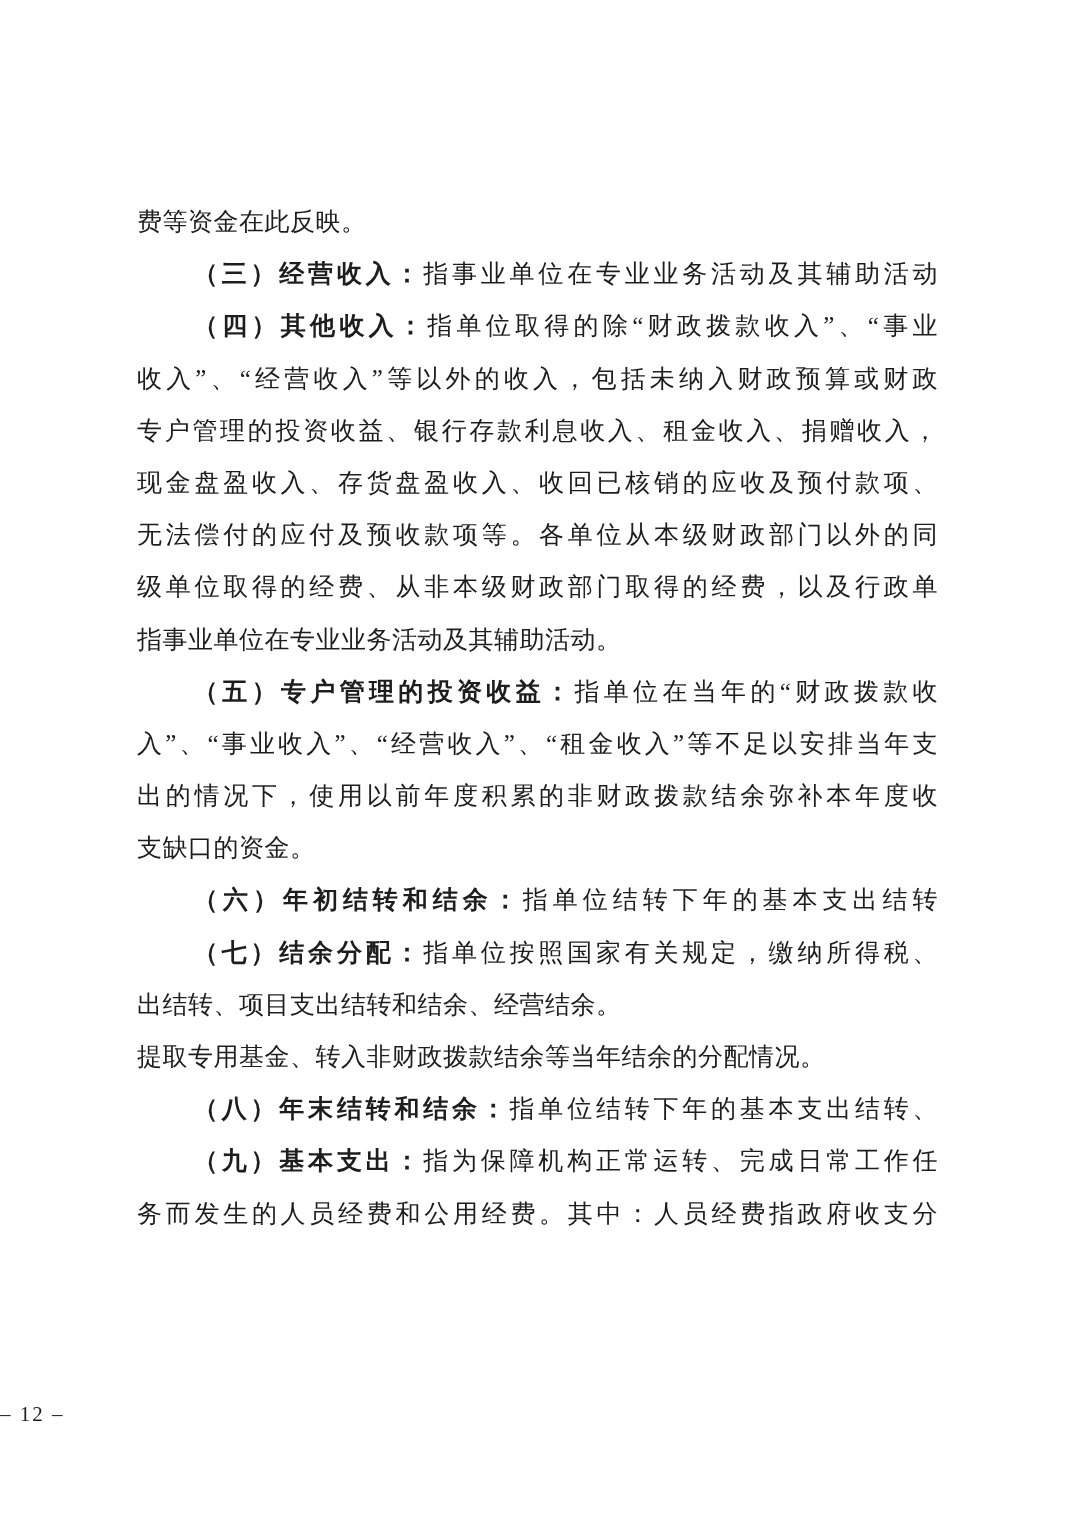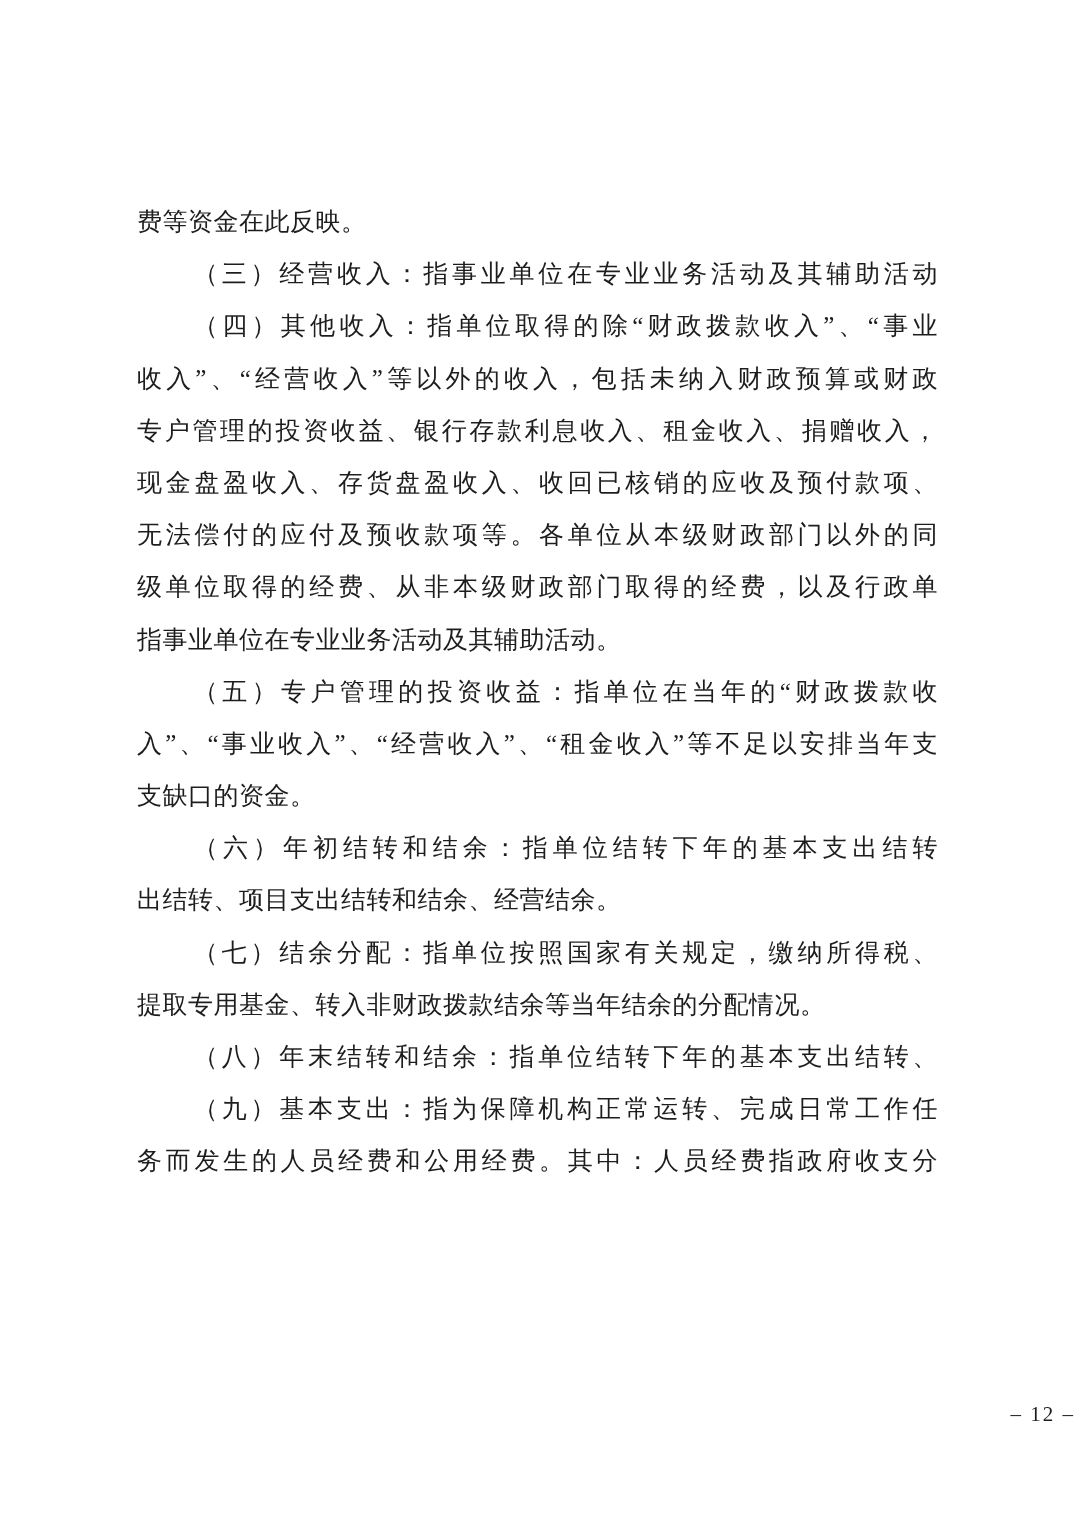--- a/index.html
+++ b/index.html
@@ -36,28 +36,28 @@
     letter-spacing: 0.5px;
   }
   .line.justify {
     text-align: justify;
     text-align-last: justify;
   }
   .line.indent {
     text-indent: 56px;
   }
   .line .term {
-    font-weight: normal;
+    font-weight: bold;
   }
   .footer {
     position: absolute;
     left: 0;
     width: 100%;
     top: 1402px;
-    text-align: right;
+    text-align: left;
     font-size: 21px;
     letter-spacing: 2px;
     color: #1d1d1d;
   }
 </style>
 </head>
 <body>
 
 <div class="page">
 
@@ -67,24 +67,25 @@
       <div class="line justify indent"><span class="term">（三）经营收入：</span><span>指事业单位在专业业务活动及其辅助活动</span></div>
       <div class="line justify indent"><span class="term">（四）其他收入：</span><span>指单位取得的除“财政拨款收入”、“事业</span></div>
       <div class="line justify"><span>收入”、“经营收入”等以外的收入，包括未纳入财政预算或财政</span></div>
       <div class="line justify"><span>专户管理的投资收益、银行存款利息收入、租金收入、捐赠收入，</span></div>
       <div class="line justify"><span>现金盘盈收入、存货盘盈收入、收回已核销的应收及预付款项、</span></div>
       <div class="line justify"><span>无法偿付的应付及预收款项等。各单位从本级财政部门以外的同</span></div>
       <div class="line justify"><span>级单位取得的经费、从非本级财政部门取得的经费，以及行政单</span></div>
       <div class="line"><span>指事业单位在专业业务活动及其辅助活动。</span></div>
       <div class="line justify indent"><span class="term">（五）专户管理的投资收益：</span><span>指单位在当年的“财政拨款收</span></div>
       <div class="line justify"><span>入”、“事业收入”、“经营收入”、“租金收入”等不足以安排当年支</span></div>
+      <div class="line justify"><span>出的情况下，使用以前年度积累的非财政拨款结余弥补本年度收</span></div>
       <div class="line"><span>支缺口的资金。</span></div>
       <div class="line justify indent"><span class="term">（六）年初结转和结余：</span><span>指单位结转下年的基本支出结转</span></div>
+      <div class="line justify indent"><span class="term">（七）结余分配：</span><span>指单位按照国家有关规定，缴纳所得税、</span></div>
       <div class="line"><span>出结转、项目支出结转和结余、经营结余。</span></div>
-      <div class="line justify indent"><span class="term">（七）结余分配：</span><span>指单位按照国家有关规定，缴纳所得税、</span></div>
       <div class="line"><span>提取专用基金、转入非财政拨款结余等当年结余的分配情况。</span></div>
       <div class="line justify indent"><span class="term">（八）年末结转和结余：</span><span>指单位结转下年的基本支出结转、</span></div>
       <div class="line justify indent"><span class="term">（九）基本支出：</span><span>指为保障机构正常运转、完成日常工作任</span></div>
       <div class="line justify"><span>务而发生的人员经费和公用经费。其中：人员经费指政府收支分</span></div>
     </div>
 
   <div class="footer">– 12 –</div>
 
 </div>
 

